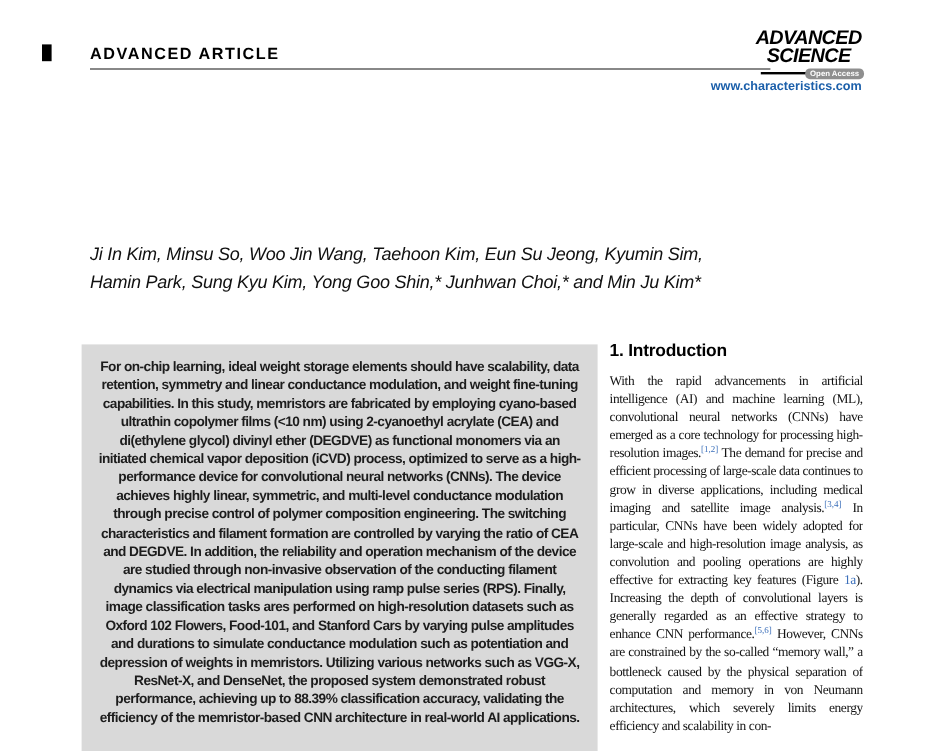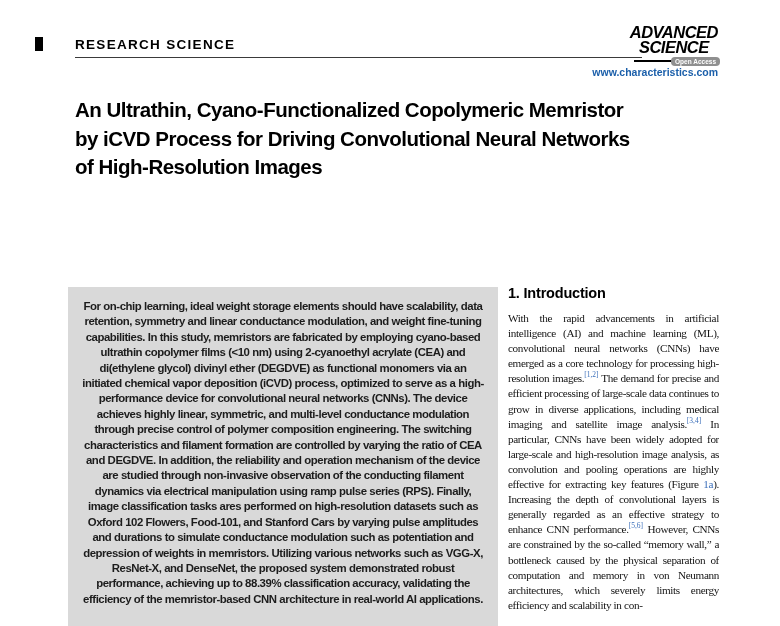--- a/index.html
+++ b/index.html
@@ -93,38 +93,37 @@
   }
   .intro-text b.bold{font-weight:400;}
 </style>
 </head>
 <body>
 
 <div class="page">
 
   <div class="margin-marker"></div>
 
-  <div class="kicker">RESEARCH SCIENCE</div>
+  <div class="kicker">ADVANCED ARTICLE</div>
   <div class="kicker-rule"></div>
 
   <div class="logo">
     <div class="logo-line">ADVANCED</div>
     <div class="logo-line">SCIENCE</div>
     <div class="logo-rule-wrap">
       <div class="logo-rule"></div>
       <div class="open-access-badge">Open Access</div>
     </div>
   </div>
 
   <a class="website" href="#">www.characteristics.com</a>
 
-  <h1 class="title">An Ultrathin, Cyano-Functionalized Copolymeric Memristor
-by iCVD Process for Driving Convolutional Neural Networks
-of High-Resolution Images</h1>
 
+  <div class="authors">Ji In Kim, Minsu So, Woo Jin Wang, Taehoon Kim, Eun Su Jeong, Kyumin Sim,
+Hamin Park, Sung Kyu Kim, Yong Goo Shin,* Junhwan Choi,* and Min Ju Kim*</div>
 
   <section class="abstract-box">
     <p class="abstract-text">For on-chip learning, ideal weight storage elements should have scalability, data retention, symmetry and linear conductance modulation, and weight fine-tuning capabilities. In this study, memristors are fabricated by employing cyano-based ultrathin copolymer films (&lt;10 nm) using 2-cyanoethyl acrylate (CEA) and di(ethylene glycol) divinyl ether (DEGDVE) as functional monomers via an initiated chemical vapor deposition (iCVD) process, optimized to serve as a high-performance device for convolutional neural networks (CNNs). The device achieves highly linear, symmetric, and multi-level conductance modulation through precise control of polymer composition engineering. The switching characteristics and filament formation are controlled by varying the ratio of CEA and DEGDVE. In addition, the reliability and operation mechanism of the device are studied through non-invasive observation of the conducting filament dynamics via electrical manipulation using ramp pulse series (RPS). Finally, image classification tasks ares performed on high-resolution datasets such as Oxford 102 Flowers, Food-101, and Stanford Cars by varying pulse amplitudes and durations to simulate conductance modulation such as potentiation and depression of weights in memristors. Utilizing various networks such as VGG-X, ResNet-X, and DenseNet, the proposed system demonstrated robust performance, achieving up to 88.39% classification accuracy, validating the efficiency of the memristor-based CNN architecture in real-world AI applications.</p>
   </section>
 
   <section class="intro-col">
     <h2 class="intro-heading">1. Introduction</h2>
     <p class="intro-text">With the rapid advancements in artificial intelligence (AI) and machine learning (ML), convolutional neural networks (CNNs) have emerged as a core technology for processing high-resolution images.<sup class="cite">[1,2]</sup> The demand for precise and efficient processing of large-scale data continues to grow in diverse applications, including medical imaging and satellite image analysis.<sup class="cite">[3,4]</sup> In particular, CNNs have been widely adopted for large-scale and high-resolution image analysis, as convolution and pooling operations are highly effective for extracting key features (<b class="bold">Figure</b> <b class="figref">1a</b>). Increasing the depth of convolutional layers is generally regarded as an effective strategy to enhance CNN performance.<sup class="cite">[5,6]</sup> However, CNNs are constrained by the so-called “memory wall,” a bottleneck caused by the physical separation of computation and memory in von Neumann architectures, which severely limits energy efficiency and scalability in con-</p>
   </section>
 

